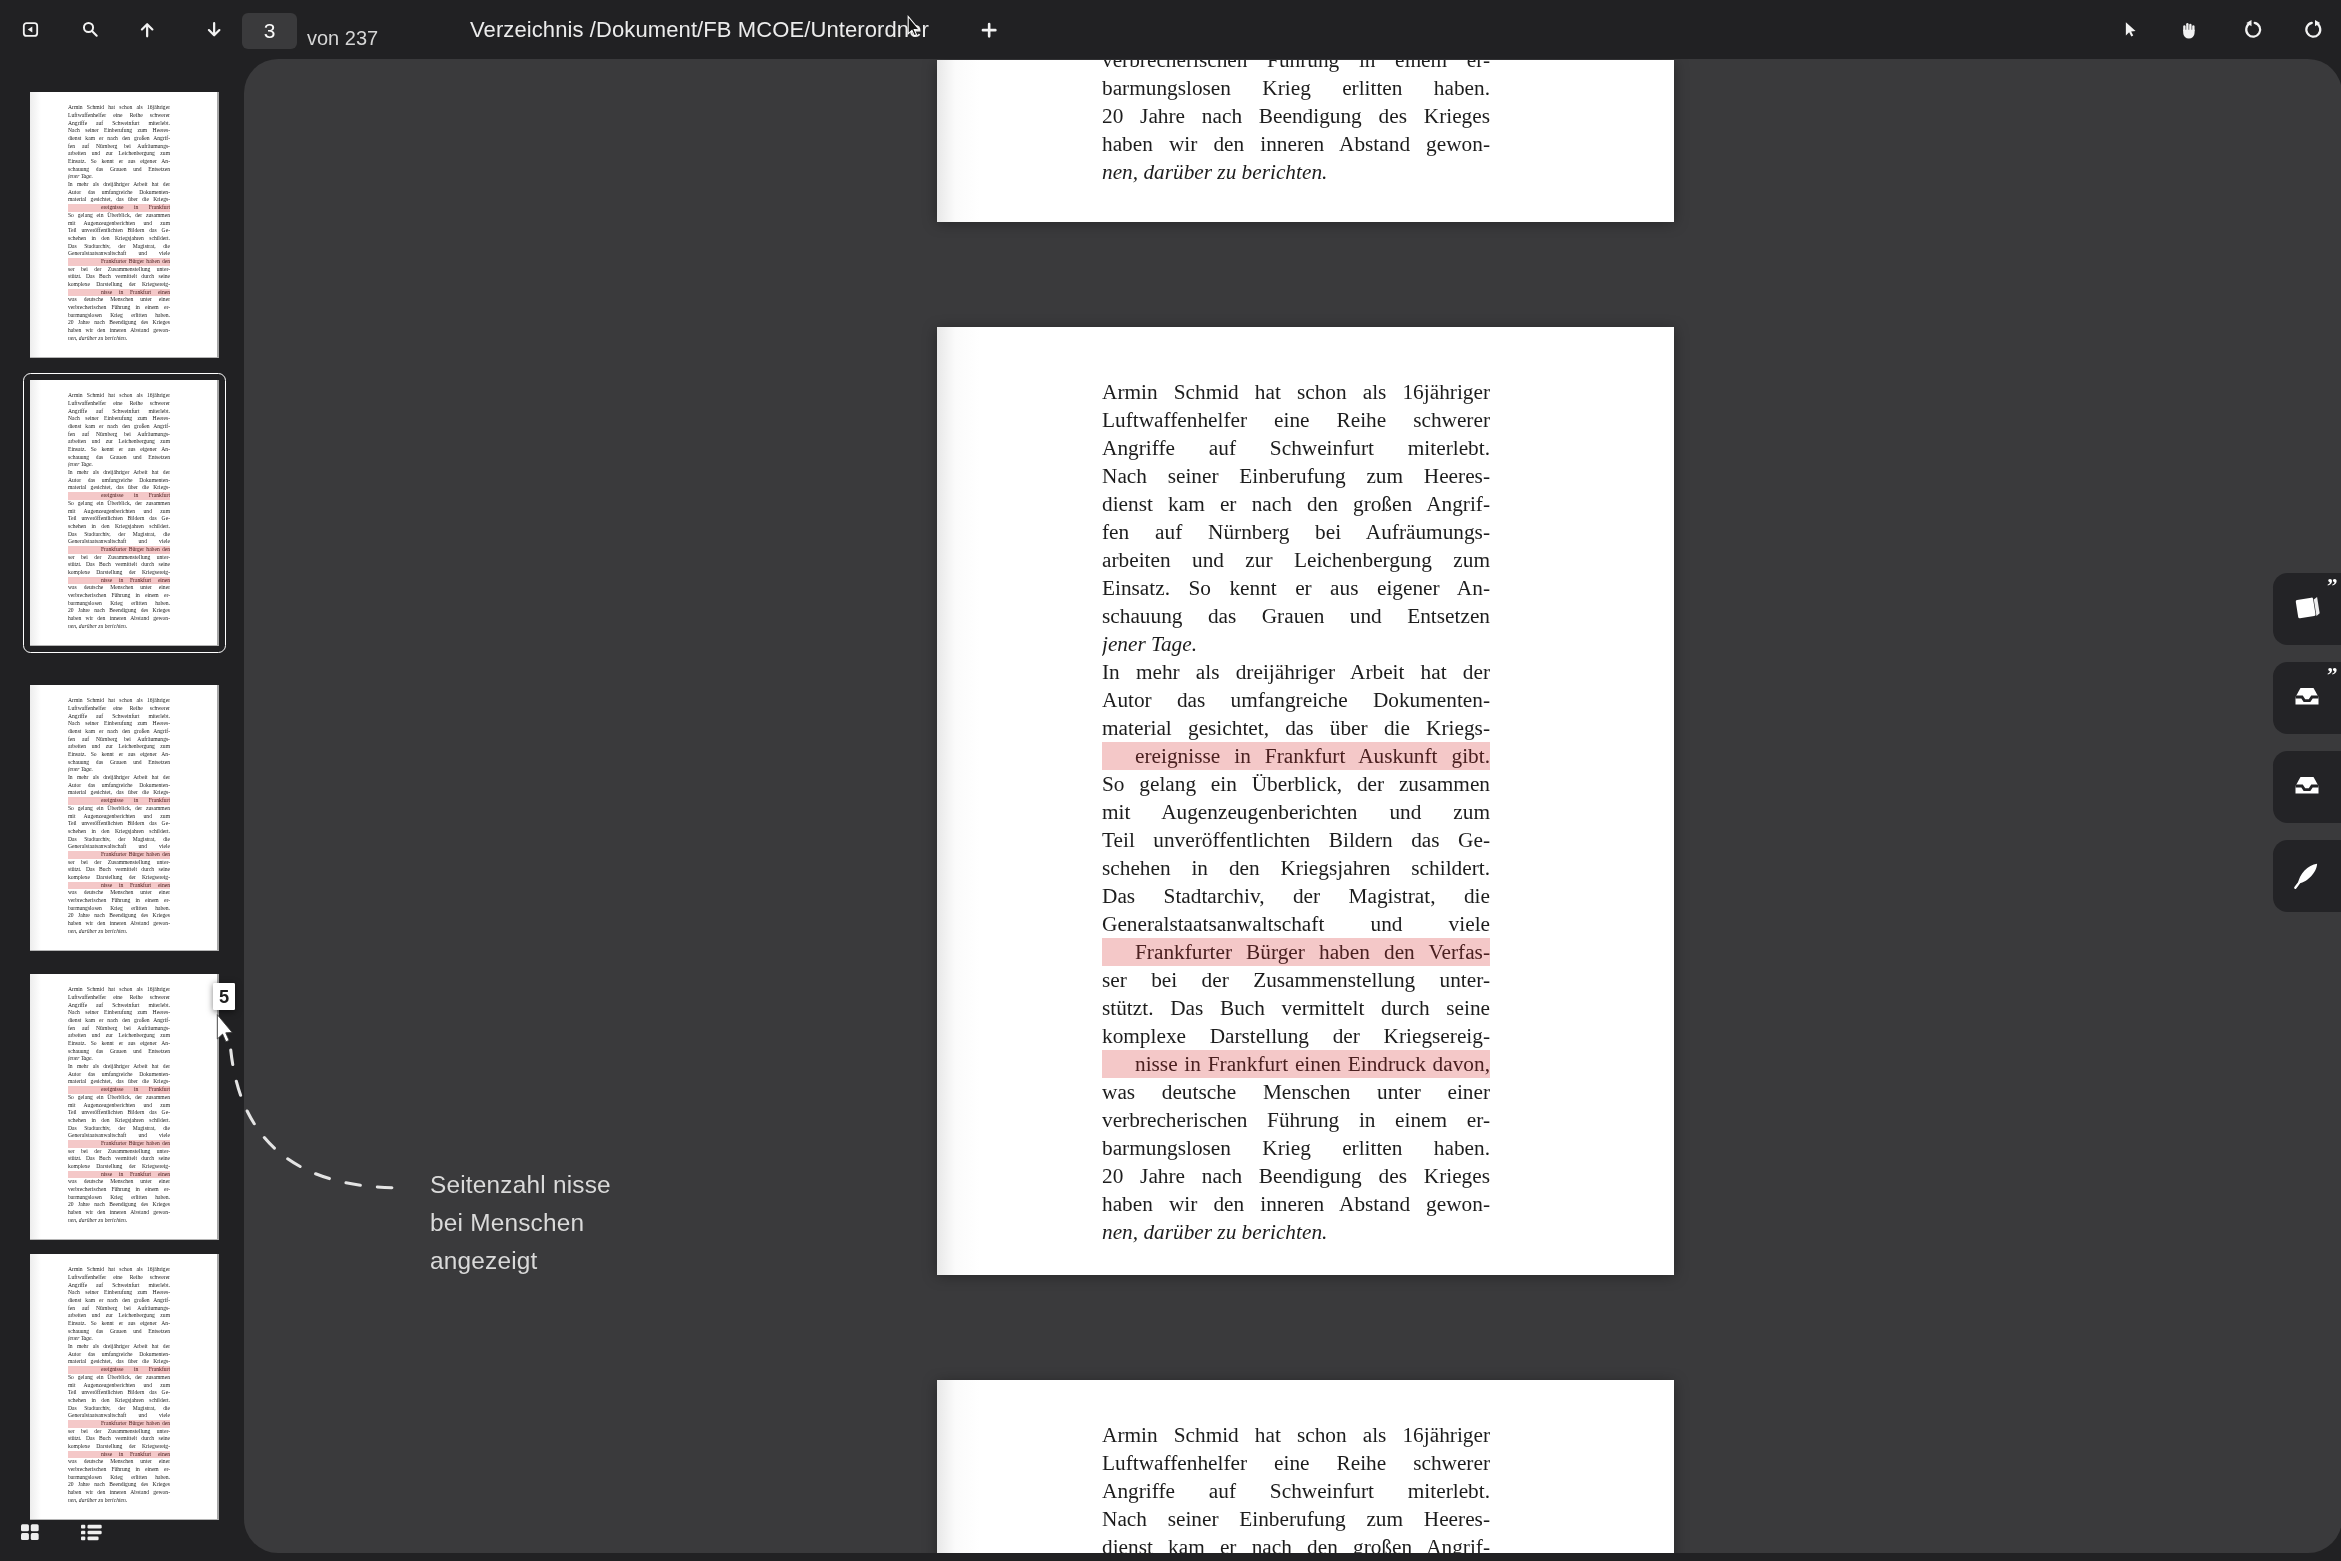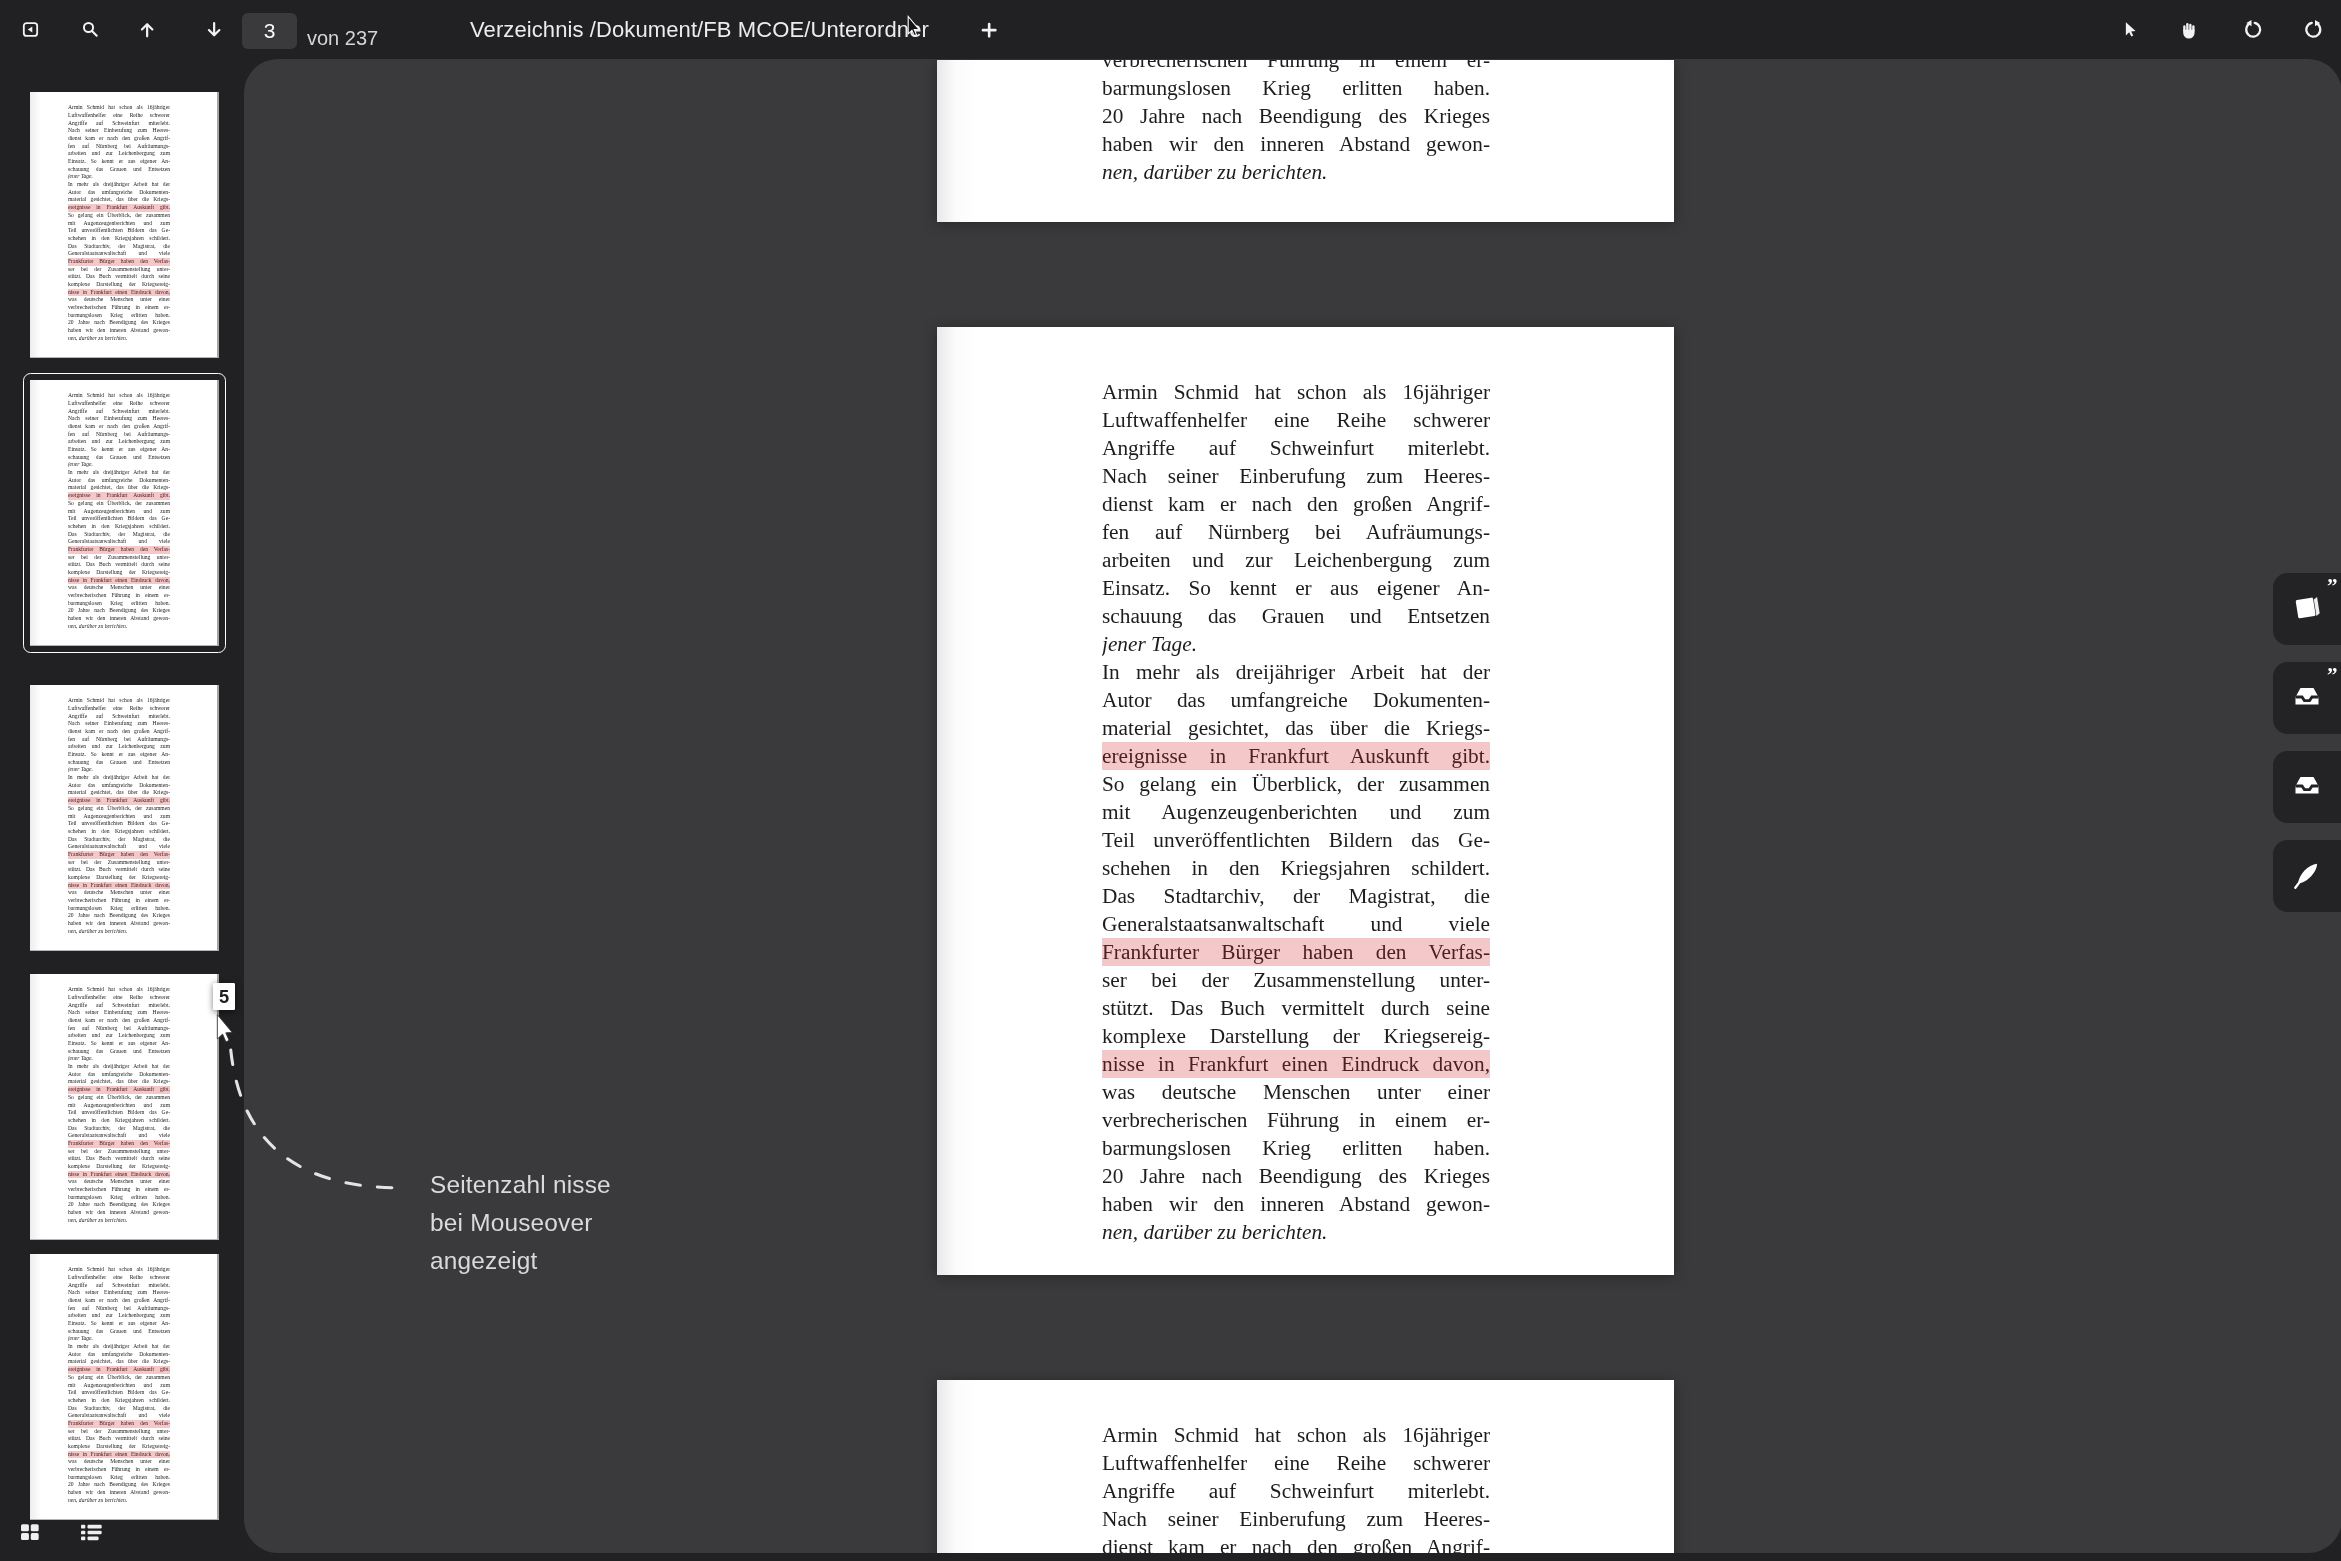--- a/index.html
+++ b/index.html
@@ -47,21 +47,21 @@
   .page-mid{top:268px;height:948px;}
   .page-frag-bottom{top:1321px;height:181px;}
   .page-text{position:absolute;left:165px;width:388px;}
   .page-frag-top  .page-text{top:-14px;}
   .page-mid       .page-text{top:51px;}
   .page-frag-bottom .page-text{top:41px;}
   .page-text .tl{font-family:"Liberation Serif","DejaVu Serif",serif;font-size:21.3px;
       line-height:28px;height:28px;overflow:hidden;color:#1d1d1d;
       text-align:justify;text-align-last:justify;}
   .tl.last{text-align-last:left;font-style:italic;}
-  .tl.hl{background:#f4c8c8;color:#4a2020;}
+  .tl.hl{background:#f4c8c8;color:#4a2020;padding-left:33px;}
 
   
   .side-btn{position:absolute;left:2029px;width:85px;height:72px;background:#232326;
       border-radius:14.6px;cursor:pointer;z-index:3;}
   .side-btn .ic{position:absolute;left:17px;top:18.3px;}
   .side-btn .qm{position:absolute;left:54px;top:1.2px;color:#fff;font-size:21px;font-weight:700;
       font-family:"Liberation Serif",serif;letter-spacing:-1.2px;}
   .sb1{top:514px;} .sb2{top:603px;} .sb3{top:692px;} .sb4{top:781px;}
 
   
@@ -442,21 +442,21 @@
             <rect x="10.5" y="10.5" width="23" height="6" rx="2"></rect>
           <rect x="0" y="20" width="7" height="6" rx="1.5"></rect>
             <rect x="10.5" y="20" width="18" height="6" rx="2"></rect>
         </g>
       </svg>
     </span>
   </aside>
 
   <div class="annotation">
     <div>Seitenzahl nisse</div>
-    <div>bei Mouseover</div>
+    <div>bei Menschen</div>
     <div>angezeigt</div>
   </div>
 
   <svg class="overlay" viewBox="0 0 3840 2560">
     <path d="M 378 1722 Q 402 1948 656 1948" fill="none" stroke="#e4e4e4" stroke-width="5" stroke-linecap="round" stroke-dasharray="24 28"></path>
     <g transform="translate(356,1664) scale(2.1)">
       <path d="M0 0 L0 19 L4.1 15.2 L6.7 21.2 L9.2 20.1 L6.6 14.2 L11.6 13.9 Z" fill="#ffffff" stroke="#3c3c3c" stroke-width="0.7"></path>
     </g>
     <g transform="translate(1489,27) scale(1.5)">
       <path d="M0 0 L0 19 L4.1 15.2 L6.7 21.2 L9.2 20.1 L6.6 14.2 L11.6 13.9 Z" fill="#141414" stroke="#ffffff" stroke-width="1.2"></path>

